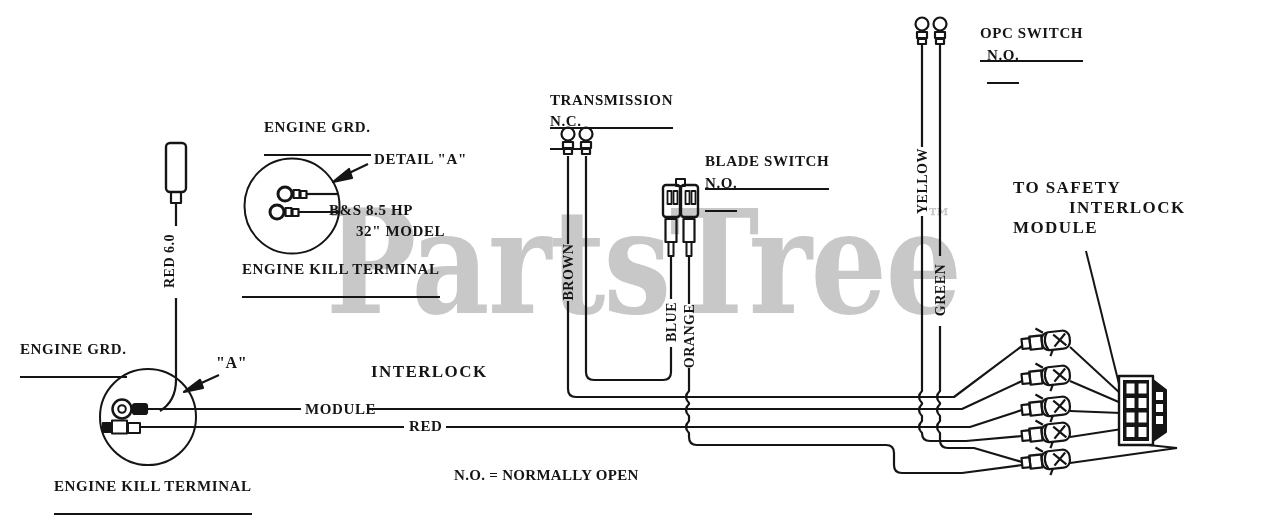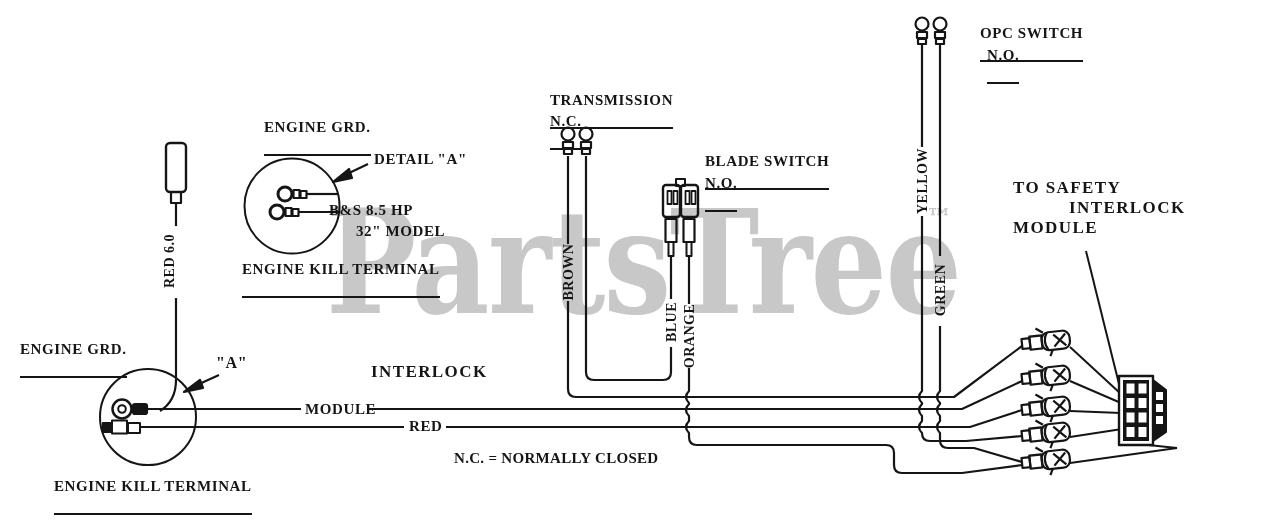--- a/index.html
+++ b/index.html
@@ -191,21 +191,21 @@
   <div class="lbl big" style="left:1013px;top:219px">MODULE</div>
 
   <div class="lbl big" style="left:371px;top:363px">INTERLOCK</div>
   <div class="lbl" style="left:305px;top:401px">MODULE</div>
   <div class="lbl" style="left:409px;top:418px">RED</div>
 
   <div class="lbl ul" style="left:20px;top:341px">ENGINE GRD.</div>
   <div class="lbl" style="left:216px;top:354px;font-size:16px">"A"</div>
   <div class="lbl ul" style="left:54px;top:478px">ENGINE KILL TERMINAL</div>
 
-  <div class="lbl note" style="left:454px;top:450px">N.C. = NORMALLY CLOSED</div>
+  <div class="lbl note" style="left:454px;top:467px">N.O. = NORMALLY OPEN</div>
 
   <div class="vlbl" style="left:170px;top:261px">RED 6.0</div>
   <div class="vlbl" style="left:569px;top:272px">BROWN</div>
   <div class="vlbl" style="left:672px;top:322px">BLUE</div>
   <div class="vlbl" style="left:690px;top:336px">ORANGE</div>
   <div class="vlbl" style="left:923px;top:181px">YELLOW</div>
   <div class="vlbl" style="left:941px;top:290px">GREEN</div>
 
 </div>
 

